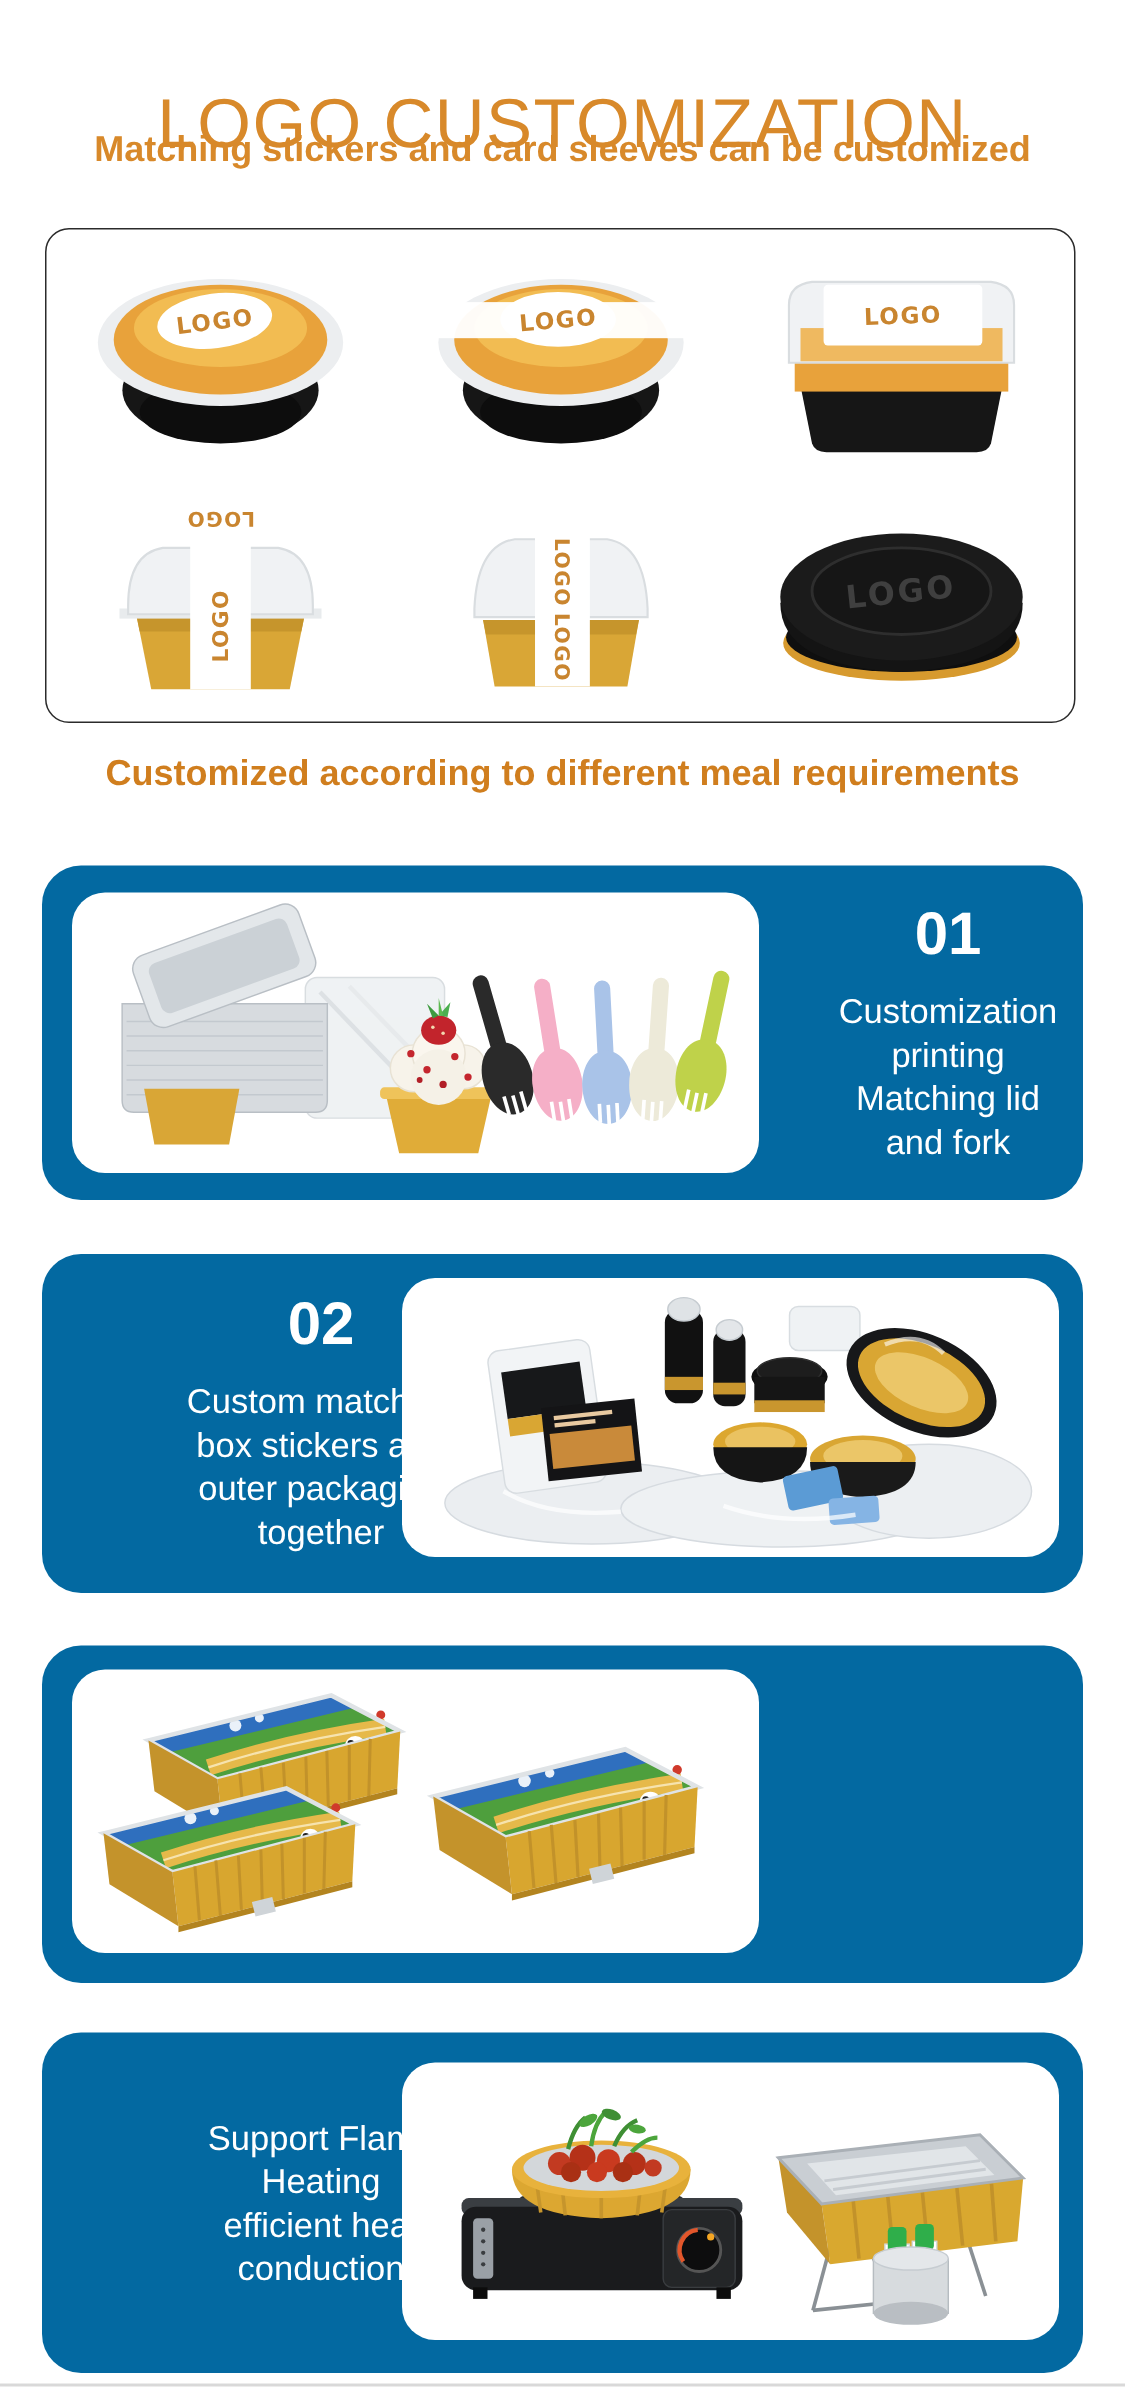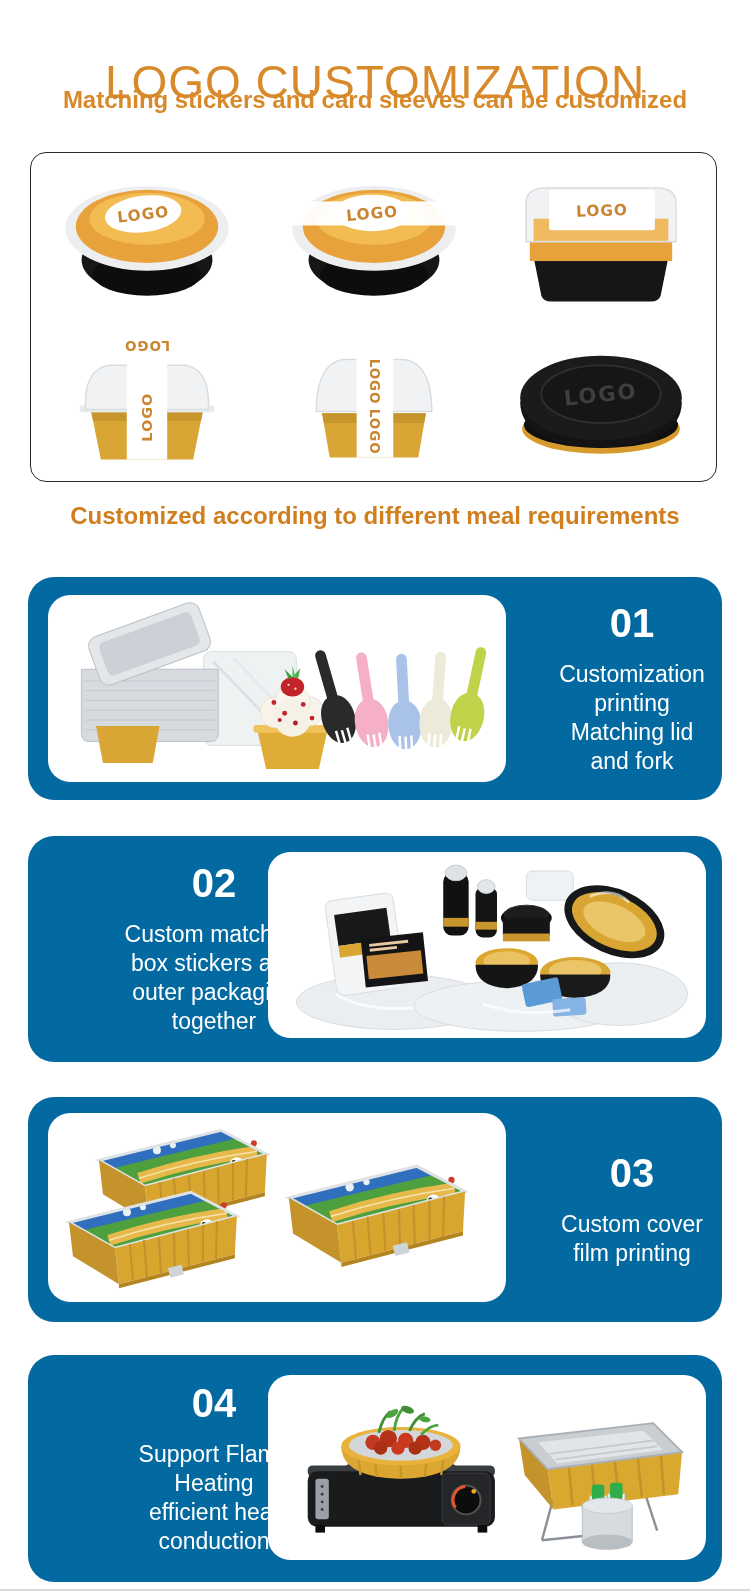--- a/index.html
+++ b/index.html
@@ -306,30 +306,24 @@
             <polygon points="0,30 46,56 50,92 4,64" fill="#C4932B"></polygon>
             <polygon points="50,92 166,62 166,66 50,96" fill="#B3841F"></polygon>
             <rect x="100" y="74" width="14" height="10" fill="#cfd4d8" transform="rotate(-14 107 79)"></rect>
           </g>
         </defs>
         <use href="#mb" transform="translate(42,10)"></use>
         <use href="#mb" transform="translate(12,72)"></use>
         <use href="#mb" transform="translate(232,46) scale(1.05)"></use>
       </svg>
     </div>
-    <div class="feature-text text-right">
-      <div class="num">03</div>
-      <div class="desc">Custom cover
-film printing</div>
-    </div>
   </section>
 
   <section class="feature f4">
     <div class="feature-text text-left">
-      <div class="num">04</div>
       <div class="desc">Support Flame
 Heating
 efficient heat
 conduction</div>
     </div>
     <div class="photo-card">
       <svg viewBox="0 0 430 185">
         <polygon points="70,92 80,80 86,80 78,92" fill="#0c0c0c"></polygon>
         <polygon points="160,92 170,80 176,80 168,92" fill="#0c0c0c"></polygon>
         <ellipse cx="125" cy="92" rx="58" ry="10" fill="#2c2e30"></ellipse>

